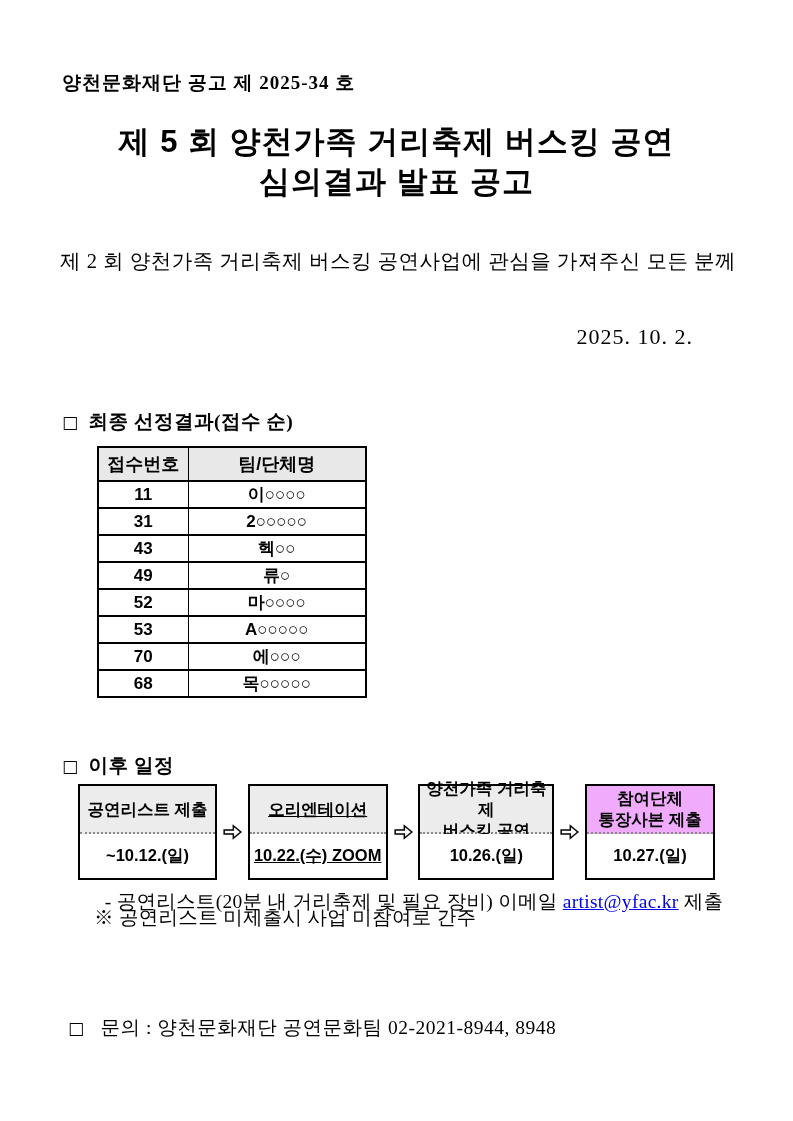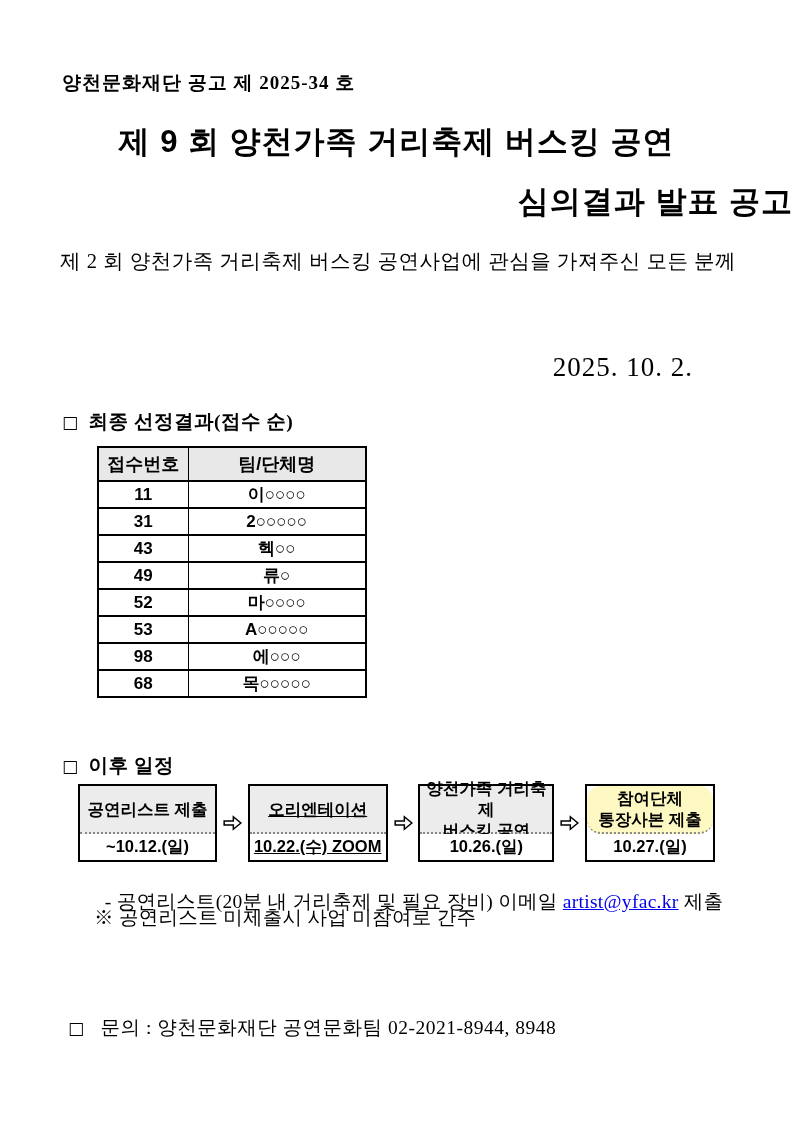--- a/index.html
+++ b/index.html
@@ -17,30 +17,30 @@
     position:absolute;left:62px;top:70px;
     font-size:19px;font-weight:700;letter-spacing:1px;
   }
   .title-block{
     position:absolute;left:0;right:0;top:122px;
     text-align:center;
     font-family:"Liberation Sans","DejaVu Sans",sans-serif;
     font-weight:800;font-size:31px;letter-spacing:1px;
   }
   .title-line{height:40px;line-height:40px;}
-  .title-line + .title-line{margin-top:20px;text-align:right;}
+  .title-line + .title-line{margin-top:0;}
 
   .intro{
     position:absolute;left:3px;right:0;top:244px;
     text-align:center;font-size:20.5px;line-height:34px;
     letter-spacing:0.5px;
   }
   .doc-date{
-    position:absolute;top:352px;right:100px;
-    font-size:27px;letter-spacing:1px;margin-left:42px;
+    position:absolute;top:324px;right:100px;
+    font-size:22px;letter-spacing:1px;margin-left:42px;
   }
 
   .section-head{
     position:absolute;left:62px;
     font-size:19.5px;font-weight:600;letter-spacing:0.5px;
   }
   .section-head .sym{font-size:17px;margin-right:10px;font-weight:400;}
   #section-results{top:408px;}
   #section-schedule{top:752px;}
 
@@ -73,21 +73,21 @@
     flex:0 0 auto;
   }
   .flow-box .top{
     height:46px;display:flex;flex-direction:column;
     align-items:center;justify-content:center;
     font-size:16.5px;line-height:21px;
     border-bottom:2px dotted #888;
     text-align:center;
   }
   .flow-box .bottom{
-    height:26px;display:flex;align-items:center;justify-content:center;
+    height:44px;display:flex;align-items:center;justify-content:center;
     font-size:16.5px;background:#fff;
   }
   .flow-arrow{
     flex:1 1 auto;display:flex;align-items:center;justify-content:center;
   }
   .w-139{width:135px;} .w-140{width:136px;text-decoration:underline;} .w-136{width:132px;} .w-130{width:126px;}
 
   .note{
     position:absolute;font-size:19.5px;letter-spacing:0.3px;white-space:pre;
   }
@@ -102,21 +102,21 @@
   .contact .sym{font-size:17px;margin-right:16px;}
 </style>
 </head>
 <body>
 
 <div class="page">
 
   <div class="doc-number">양천문화재단 공고 제 2025-34 호</div>
 
   <div class="title-block">
-    <div class="title-line">제 9 회 양천가족 거리축제 버스킹 공연</div>
+    <div class="title-line">제 5 회 양천가족 거리축제 버스킹 공연</div>
     <div class="title-line">심의결과 발표 공고</div>
   </div>
 
   <div class="intro">
     <div>제 2 회 양천가족 거리축제 버스킹 공연사업에 관심을 가져주신 모든 분께</div>
   </div>
 
   <div class="doc-date">2025. 10. 2.</div>
 
   <div class="section-head" id="section-results">
@@ -151,21 +151,21 @@
         </tr>
     <tr>
           <td>52</td>
           <td>마○○○○</td>
         </tr>
     <tr>
           <td>53</td>
           <td>A○○○○○</td>
         </tr>
     <tr>
-          <td>98</td>
+          <td>70</td>
           <td>에○○○</td>
         </tr>
     <tr>
           <td>68</td>
           <td>목○○○○○</td>
         </tr>
   </tbody>
     </table>
 
   <div class="section-head" id="section-schedule">
@@ -203,21 +203,21 @@
           <span>버스킹 공연</span>
       </div>
       <div class="bottom">10.26.(일)</div>
     </div>
     <div class="flow-arrow">
       <svg width="23" height="20" viewBox="0 0 24 24">
           <path d="M2 9.5 H13 V4.5 L22 12 L13 19.5 V14.5 H2 Z" fill="#fff" stroke="#000" stroke-width="1.8"></path>
         </svg>
     </div>
     <div class="flow-box w-130">
-      <div class="top" style="background:#fef9c3;border-radius:14px;">
+      <div class="top" style="background:#f0abfc;">
         <span>참여단체</span>
           <span>통장사본 제출</span>
       </div>
       <div class="bottom">10.27.(일)</div>
     </div>
   </div>
 
   <div class="note" id="note1">
     <span>- 공연리스트(20분 내 거리축제 및 필요 장비) 이메일 </span><a class="email-link" href="#">artist@yfac.kr</a><span> 제출</span>
   </div>

